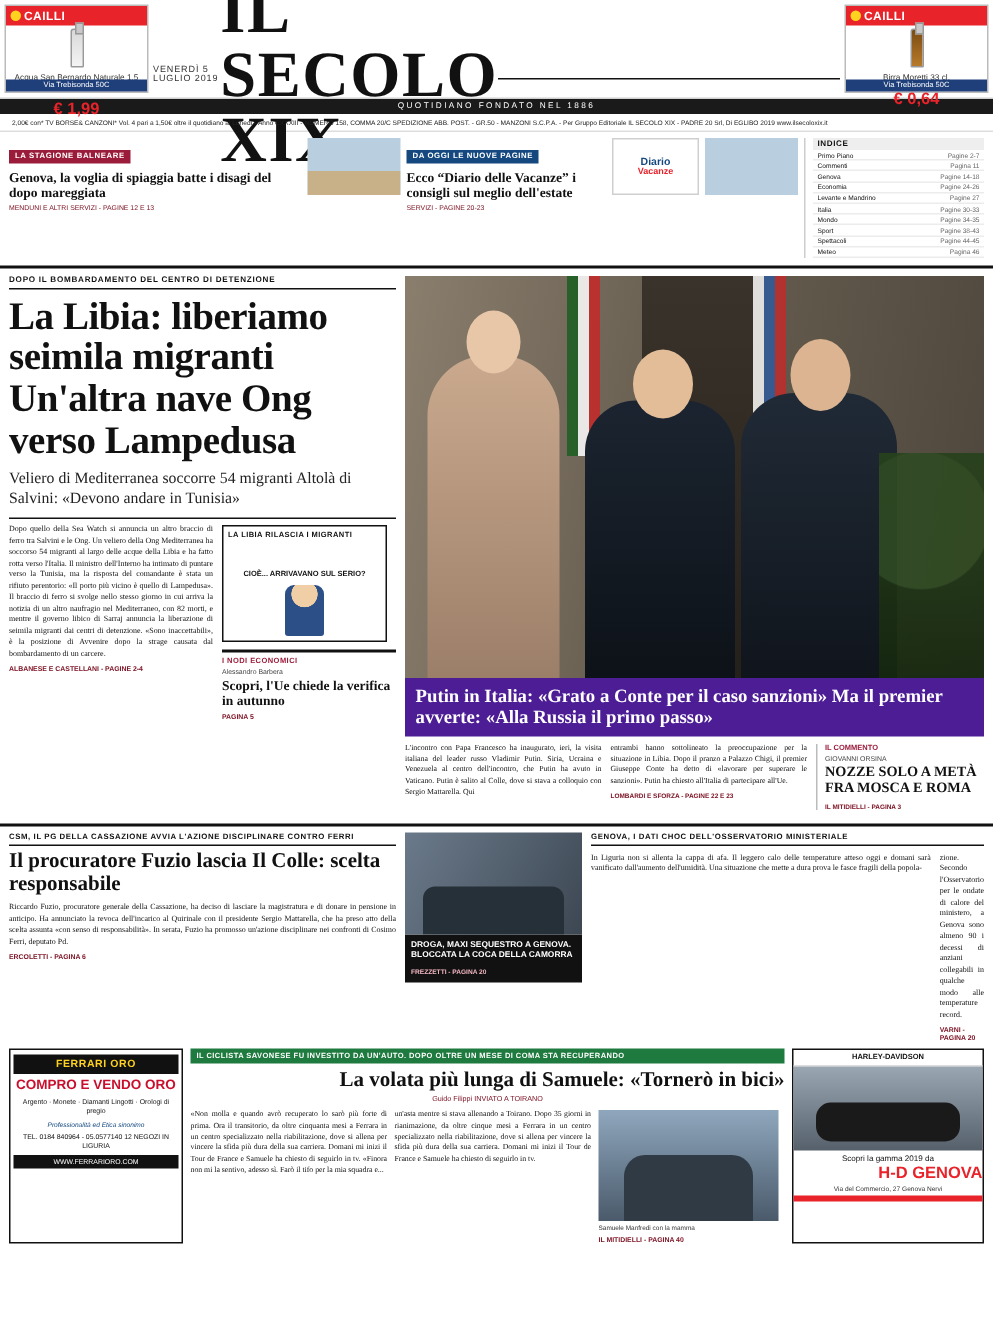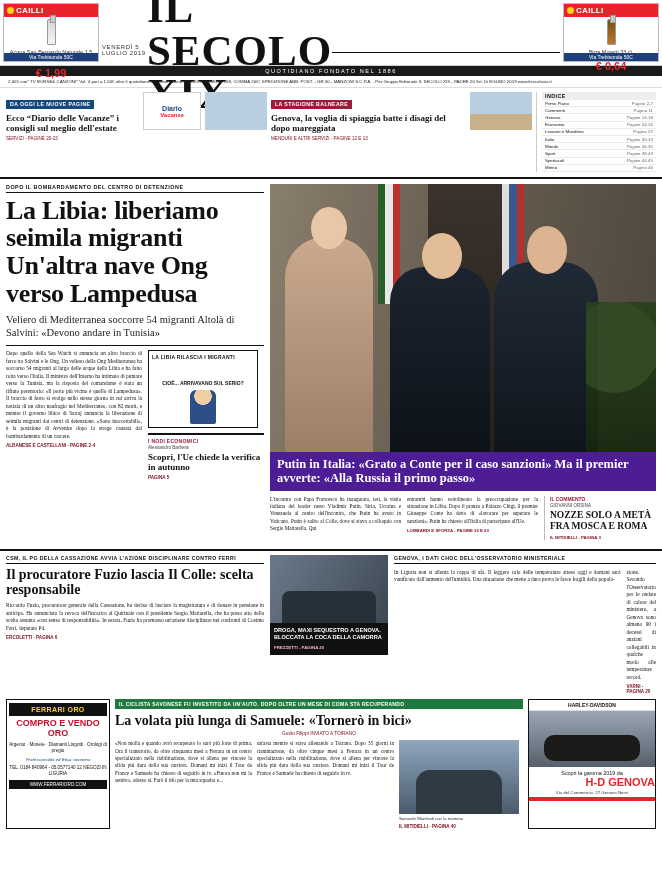--- a/index.html
+++ b/index.html
@@ -112,29 +112,29 @@
   .t2 h2 { font-size:14px; line-height:1.1; font-weight:bold; margin-top:3px;}
   .t2 .ov { font-family:"Liberation Sans",sans-serif; font-size:5.2px; font-weight:bold; letter-spacing:.4px; border-bottom:1px solid #111; padding-bottom:2px;}
   .t2 .tx { font-size:5.3px; line-height:1.42; text-align:justify; margin-top:5px; }
   .photo2 { width:100%; height:68px; background:linear-gradient(120deg,#6b7a8b,#3c4752); position:relative; overflow:hidden;}
   .photo2:after{content:"";position:absolute;bottom:0;left:10%;width:80%;height:46%;background:#263039;border-radius:8px 8px 0 0;}
   .capbox { background:#111; color:#fff; font-family:"Liberation Sans",sans-serif; font-size:5.6px; font-weight:bold; line-height:1.35; padding:4px; }
   .capbox .sign { color:#f2b6c2; font-weight:bold; font-size:4.4px; display:block; margin-top:3px;}
 
   
   .bottomband { display:flex; gap:5px; padding:5px 6px 6px; }
-  .ferrari { width:104px; border:1px solid #111; text-align:center; padding:3px 2px; }
+  .ferrari { width:116px; border:1px solid #111; text-align:center; padding:3px 2px; }
   .ferrari .fr1 { background:#111; color:#ffd21f; font-family:"Liberation Sans",sans-serif; font-weight:bold; font-size:7px; padding:3px 0; letter-spacing:.4px;}
   .ferrari .fr2 { font-family:"Liberation Sans",sans-serif; font-weight:bold; font-size:9px; color:#c8102e; margin-top:3px; line-height:1.1;}
   .ferrari .fr3 { font-family:"Liberation Sans",sans-serif; font-size:4.6px; margin-top:3px; line-height:1.3;}
   .ferrari .fr4 { font-family:"Liberation Sans",sans-serif; font-size:4.4px; color:#14487f; margin-top:3px; font-style:italic;}
   .ferrari .fr5 { background:#111; color:#fff; font-family:"Liberation Sans",sans-serif; font-size:4.6px; margin-top:3px; padding:2px 0;}
   .bmid { flex:1; }
   .greenbar { background:#1f7a3f; color:#fff; font-family:"Liberation Sans",sans-serif; font-size:5px; font-weight:bold; padding:2px 4px; letter-spacing:.3px;}
-  .bmid h2 { font-size:14px; font-weight:bold; text-align:left; margin:4px 0 2px;}
+  .bmid h2 { font-size:14px; font-weight:bold; text-align:right; margin:4px 0 2px;}
   .bmid .bl { font-family:"Liberation Sans",sans-serif; font-size:4.8px; text-align:center; font-weight:bold; }
   .bmid .bl span { color:#7a0f20; font-weight:normal; }
   .bgrid { display:flex; gap:5px; margin-top:4px; }
   .bgrid .tx { font-size:5.2px; line-height:1.42; text-align:justify; flex:1;}
   .bphoto { width:120px; height:74px; background:linear-gradient(#8fa7bd,#4a5a6b); position:relative; overflow:hidden;}
   .bphoto:after{content:"";position:absolute;bottom:0;left:14%;width:72%;height:60%;background:#2f3a45;border-radius:14px 14px 0 0;}
   .bcap { font-family:"Liberation Sans",sans-serif; font-size:4.3px; margin-top:2px; color:#333;}
   .hd { width:128px; border:1px solid #111; }
   .hd .hdimg { height:56px; background:linear-gradient(#9aa7b3,#55606b); position:relative;}
   .hd .hdimg:after{content:"";position:absolute;left:12%;bottom:6px;width:76%;height:26px;background:#1a1a1a;border-radius:10px;}
@@ -178,38 +178,38 @@
   </div>
 
   <div class="blackbar">QUOTIDIANO FONDATO NEL 1886</div>
   <div class="finebar">
     <span>2,00€ con* TV BORSE&amp; CANZONI* Vol. 4 pari a 1,50€ oltre il quotidiano al Lunedì - Anno CXXXIII - NUMERO 158, COMMA 20/C SPEDIZIONE ABB. POST. - GR.50 - MANZONI S.C.P.A. - Per Gruppo Editoriale IL SECOLO XIX - PADRE 20 Srl, Di EGLIBO 2019 www.ilsecoloxix.it</span>
   </div>
 
   <div class="promorow">
     <div class="promo">
       <div class="txt">
+        <span class="kicker">LA STAGIONE BALNEARE</span>
+        <h3>Genova, la voglia di spiaggia batte i disagi del dopo mareggiata</h3>
+        <div class="sign">MENDUNI E ALTRI SERVIZI - PAGINE 12 E 13</div>
+      </div>
+      <div class="thumb sea"></div>
+    </div>
+
+    <div class="promo">
+      <div class="txt">
         <span class="kicker blue">DA OGGI LE NUOVE PAGINE</span>
         <h3>Ecco “Diario delle Vacanze” i consigli sul meglio dell'estate</h3>
         <div class="sign">SERVIZI - PAGINE 20-23</div>
       </div>
       <div class="vac-logo">
         <span class="d1">Diario</span>
         <span class="d2">Vacanze</span>
       </div>
       <div class="thumb crowd"></div>
-    </div>
-
-    <div class="promo">
-      <div class="txt">
-        <span class="kicker">LA STAGIONE BALNEARE</span>
-        <h3>Genova, la voglia di spiaggia batte i disagi del dopo mareggiata</h3>
-        <div class="sign">MENDUNI E ALTRI SERVIZI - PAGINE 12 E 13</div>
-      </div>
-      <div class="thumb sea"></div>
     </div>
 
     <div class="indexbox">
       <div class="ihead">INDICE</div>
       <table>
         <tbody id="index-rows">
             <tr>
               <td>Primo Piano</td>
               <td class="pg">Pagine 2-7</td>
             </tr>

